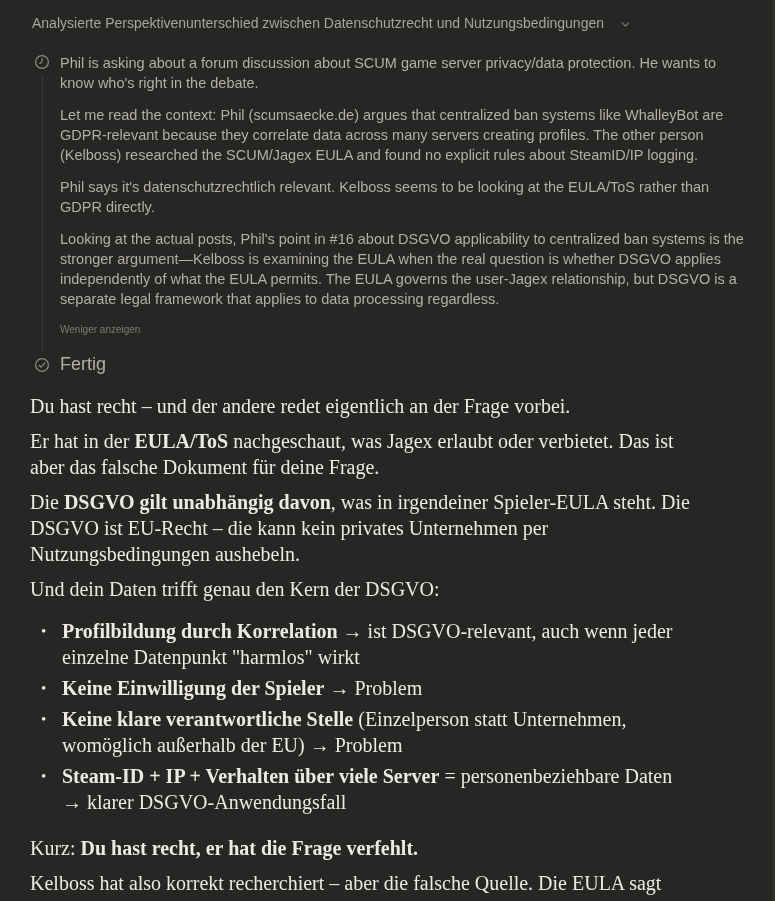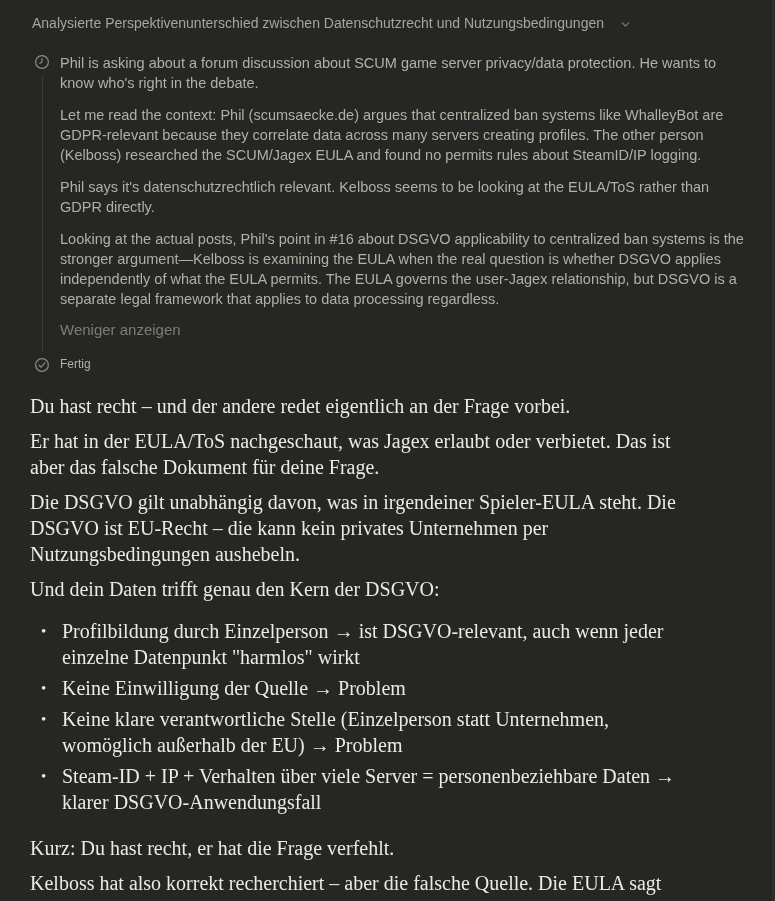--- a/index.html
+++ b/index.html
@@ -30,35 +30,35 @@
     display: flex; flex-direction: column; align-items: center;
   }
   .gutter .icon { display: inline-flex; margin-top: 1px; }
   .vline { width: 1px; flex: 1; background: #3b3a35; margin-top: 6px; }
   .think-content {
     flex: 1; margin-left: 8px; max-width: 692px;
     color: #b3afa5; font-size: 14.5px; line-height: 20px;
   }
   .think-content p { margin: 0 0 12px 0; }
   .show-less {
-    color: #7f7c73; font-size: 15px; line-height: 17px;
+    color: #7f7c73; font-size: 10px; line-height: 17px;
     padding-bottom: 14px; cursor: pointer; width: fit-content;
   }
   .status-row { display: flex; align-items: center; margin-top: 2px; }
-  .status-label { margin-left: 8px; color: #b3afa5; font-size: 12px; line-height: 20px; }
+  .status-label { margin-left: 8px; color: #b3afa5; font-size: 18px; line-height: 20px; }
 
   
   .response {
     margin-top: 19px;
     font-family: "Liberation Serif", "DejaVu Serif", serif;
     color: #eceae1; font-size: 20px; line-height: 26px;
     max-width: 662px;
   }
   .response p { margin: 0 0 9px 0; }
-  .response b { font-weight: normal; }
+  .response b { font-weight: bold; }
   .response ul { list-style: none; margin: 16px 0 20px 0; padding: 0 0 0 32px; }
   .response li { position: relative; margin-bottom: 5px; }
   .response li::before {
     content: "\2022";
     position: absolute; left: -21px; top: 0;
     font-size: 15px; color: #eceae1;
   }
 
   .scrollbar-track {
     position: absolute; top: 0; right: 0;
@@ -84,21 +84,21 @@
       <span class="icon">
         <svg width="16" height="16" viewBox="0 0 16 16" fill="none">
           <circle cx="8" cy="8" r="6.4" stroke="#8d8a81" stroke-width="1.2"></circle>
           <path d="M8 4.6 V8 L5.8 9.4" stroke="#8d8a81" stroke-width="1.2" stroke-linecap="round" stroke-linejoin="round"></path>
         </svg>
       </span>
       <div class="vline"></div>
     </div>
     <div class="think-content">
       <p>Phil is asking about a forum discussion about SCUM game server privacy/data protection. He wants to know who's right in the debate.</p>
-      <p>Let me read the context: Phil (scumsaecke.de) argues that centralized ban systems like WhalleyBot are GDPR-relevant because they correlate data across many servers creating profiles. The other person (Kelboss) researched the SCUM/Jagex EULA and found no permits rules about SteamID/IP logging.</p>
+      <p>Let me read the context: Phil (scumsaecke.de) argues that centralized ban systems like WhalleyBot are GDPR-relevant because they correlate data across many servers creating profiles. The other person (Kelboss) researched the SCUM/Jagex EULA and found no explicit rules about SteamID/IP logging.</p>
       <p>Phil says it's datenschutzrechtlich relevant. Kelboss seems to be looking at the EULA/ToS rather than GDPR directly.</p>
       <p>Looking at the actual posts, Phil's point in #16 about DSGVO applicability to centralized ban systems is the stronger argument—Kelboss is examining the EULA when the real question is whether DSGVO applies independently of what the EULA permits. The EULA governs the user-Jagex relationship, but DSGVO is a separate legal framework that applies to data processing regardless.</p>
       <div class="show-less">Weniger anzeigen</div>
     </div>
   </div>
 
   <div class="status-row">
     <div class="gutter">
       <span class="icon">
         <svg width="16" height="16" viewBox="0 0 16 16" fill="none">
@@ -109,22 +109,22 @@
     </div>
     <div class="status-label">Fertig</div>
   </div>
 
   <div class="response">
     <p><span>Du hast recht – und der andere redet eigentlich an der Frage vorbei.</span></p>
     <p><span>Er hat in der </span><b>EULA/ToS</b><span> nachgeschaut, was Jagex erlaubt oder verbietet. Das ist aber das falsche Dokument für deine Frage.</span></p>
     <p><span>Die </span><b>DSGVO gilt unabhängig davon</b><span>, was in irgendeiner Spieler-EULA steht. Die DSGVO ist EU-Recht – die kann kein privates Unternehmen per Nutzungsbedingungen aushebeln.</span></p>
     <p><span>Und dein Daten trifft genau den Kern der DSGVO:</span></p>
     <ul>
-      <li><b>Profilbildung durch Einzelperson</b><span> → ist DSGVO-relevant, auch wenn jeder einzelne Datenpunkt "harmlos" wirkt</span></li>
-      <li><b>Keine Einwilligung der Quelle</b><span> → Problem</span></li>
+      <li><b>Profilbildung durch Korrelation</b><span> → ist DSGVO-relevant, auch wenn jeder einzelne Datenpunkt "harmlos" wirkt</span></li>
+      <li><b>Keine Einwilligung der Spieler</b><span> → Problem</span></li>
       <li><b>Keine klare verantwortliche Stelle</b><span> (Einzelperson statt Unternehmen, womöglich außerhalb der EU) → Problem</span></li>
       <li><b>Steam-ID + IP + Verhalten über viele Server</b><span> = personenbeziehbare Daten → klarer DSGVO-Anwendungsfall</span></li>
     </ul>
     <p><span>Kurz: </span><b>Du hast recht, er hat die Frage verfehlt.</b></p>
     <p><span>Kelboss hat also korrekt recherchiert – aber die falsche Quelle. Die EULA sagt nichts darüber, was datenschutzrechtlich </span><i>erlaubt</i><span> ist. Das regelt nur die DSGVO.</span></p>
   </div>
 
 </div>
 
 <div class="scrollbar-track"></div>

